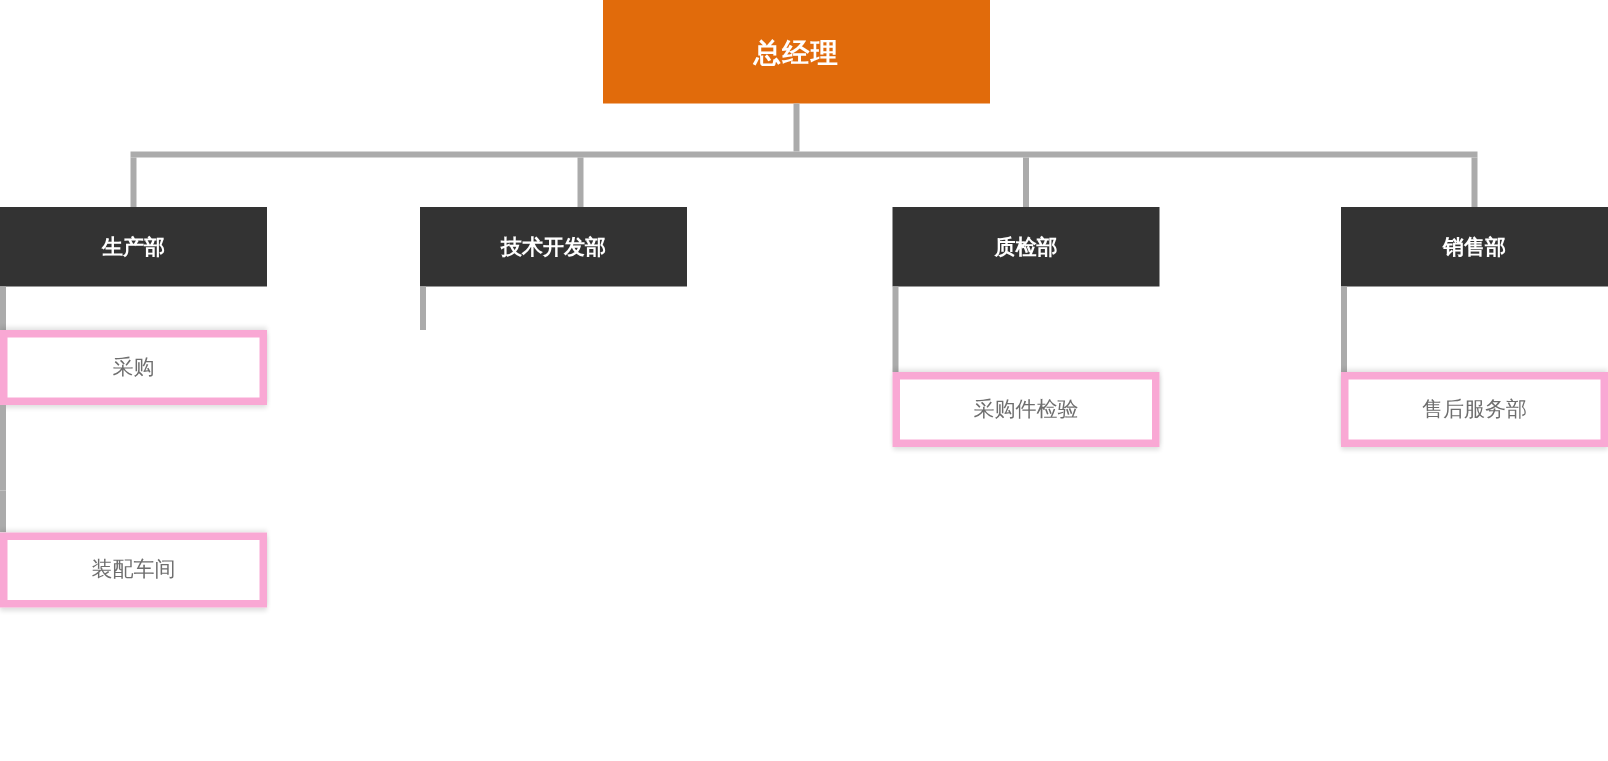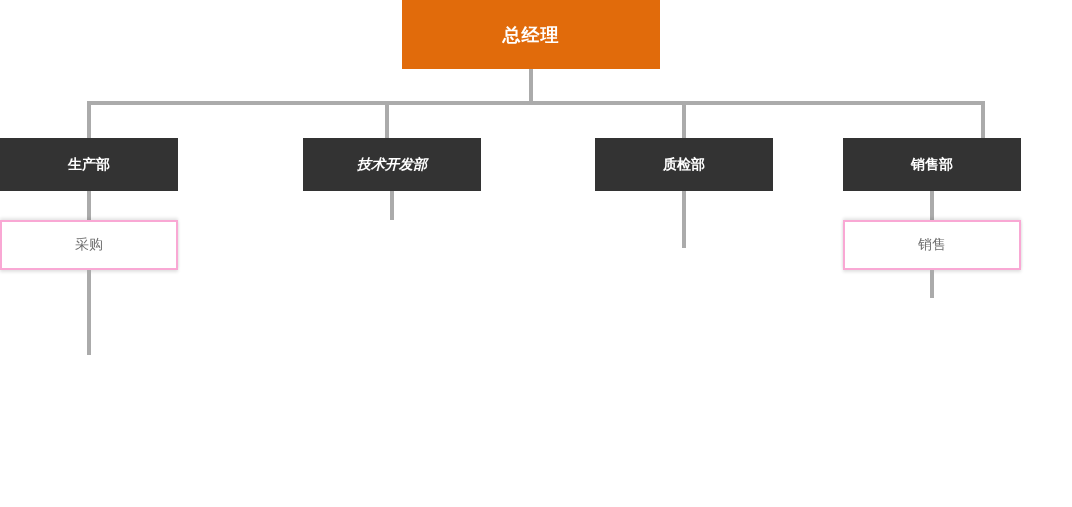--- a/index.html
+++ b/index.html
@@ -35,37 +35,37 @@
   }
   .v-root { left: 529px; top: 69px; height: 32px; }
   .v-drop { top: 105px; height: 33px; }
   .v-d1 { left: 87px; }
   .v-d2 { left: 385px; }
   .v-d3 { left: 682px; }
   .v-d4 { left: 981px; }
   
   .column {
     position: absolute; top: 138px; width: 178px;
-    display: flex; flex-direction: column; align-items: center;
+    display: flex; flex-direction: column; align-items: flex-start;
   }
   .col-1 { left: 0; }
-  .col-2 { left: 303px; font-style: italic; }
+  .col-2 { left: 280px; }
   .col-3 { left: 595px; }
-  .col-4 { left: 843px; }
+  .col-4 { left: 894px; }
   .dept-node {
     width: 100%; height: 53px;
     background: #333333;
     color: #ffffff;
     font-size: 14px; font-weight: bold;
     display: flex; align-items: center; justify-content: center;
   }
   .child-node {
     width: 100%; height: 50px;
     background: #ffffff;
-    border: 2px solid #f9a8d4;
+    border: 5px solid #f9a8d4;
     box-shadow: 0 -2px 3px rgba(0,0,0,0.10), 0 2px 3px rgba(0,0,0,0.12);
     color: #6e6e6e;
     font-size: 14px;
     display: flex; align-items: center; justify-content: center;
   }
   .stub { width: 4px; background: #ababab; flex: none; }
   .s29 { height: 29px; }
   .s28 { height: 28px; }
 </style>
 </head>
@@ -88,41 +88,47 @@
     <div class="dept-node">
       <span>生产部</span>
     </div>
     <div class="stub s29"></div>
     <div class="child-node">
       <span>采购</span>
     </div>
     <div class="stub s28"></div>
     <div class="stub s29"></div>
     <div class="stub s28"></div>
+    <div class="child-node">
+      <span>装配车间</span>
+    </div>
   </div>
 
   <div class="column col-2">
     <div class="dept-node">
       <span>技术开发部</span>
     </div>
     <div class="stub s29"></div>
   </div>
 
   <div class="column col-3">
     <div class="dept-node">
       <span>质检部</span>
     </div>
     <div class="stub s29"></div>
     <div class="stub s28"></div>
+    <div class="child-node">
+      <span>采购件检验</span>
+    </div>
   </div>
 
   <div class="column col-4">
     <div class="dept-node">
       <span>销售部</span>
     </div>
     <div class="stub s29"></div>
+    <div class="stub s28"></div>
     <div class="child-node">
-      <span>销售</span>
+      <span>售后服务部</span>
     </div>
-    <div class="stub s28"></div>
   </div>
 
 </div>
 
 </body></html>

